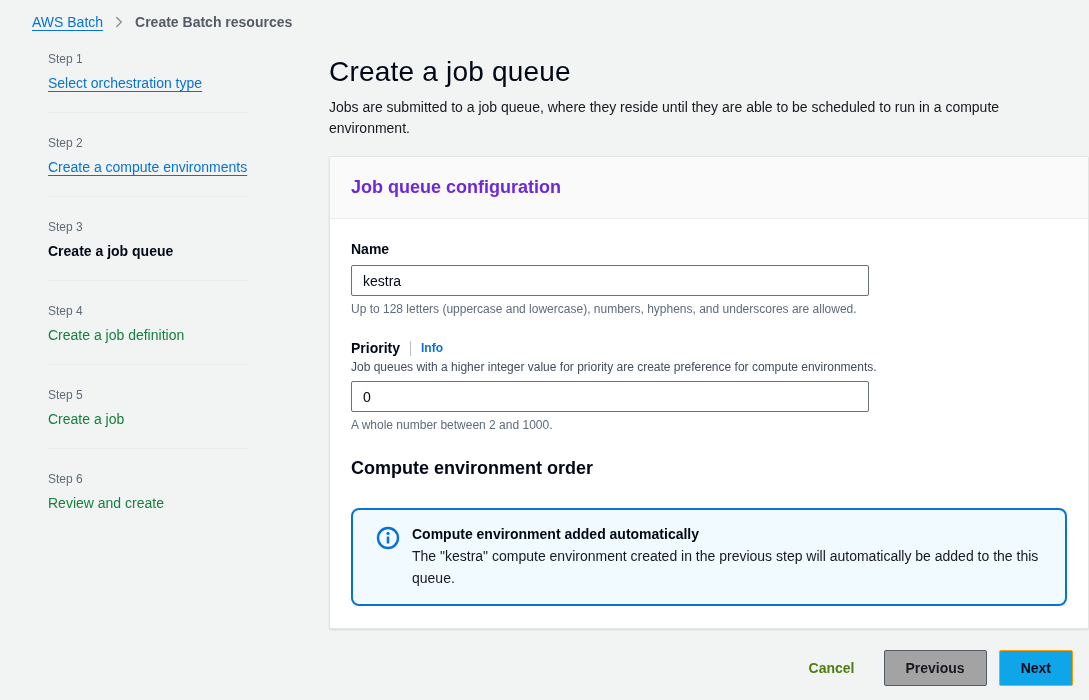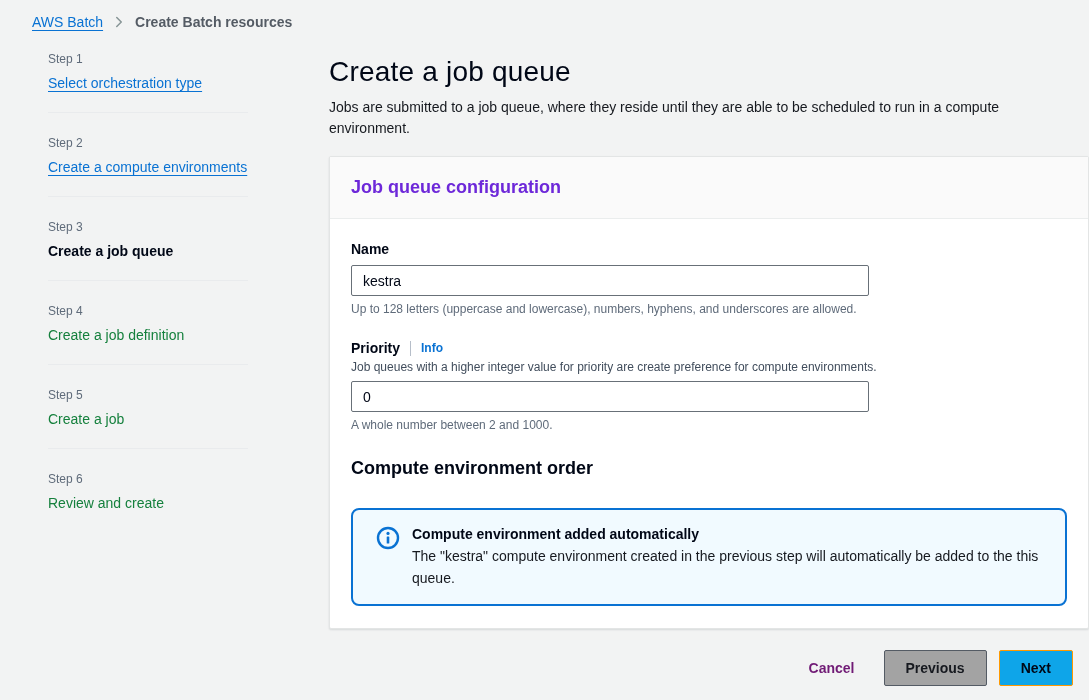--- a/index.html
+++ b/index.html
@@ -108,21 +108,21 @@
   .btn {
     font-family: "Liberation Sans", "DejaVu Sans", sans-serif;
     font-size: 14px; font-weight: 700;
     border-radius: 2px;
     height: 36px;
     padding: 0 21px;
     cursor: pointer;
     display: inline-flex; align-items: center; justify-content: center;
   }
   .btn-link {
-    background: transparent; border: none; color: #701a75;
+    background: transparent; border: none; color: #4d7c0f;
     padding: 0; margin-right: 29px; height: auto;
   }
   .btn-normal {
     background: #a3a3a3; border: 1px solid #545b64; color: #16191f;
     margin-right: 12px;
   }
   .btn-primary {
     background: #0ea5e9; border: 1px solid #ff9900; color: #000716;
   }
 </style>

